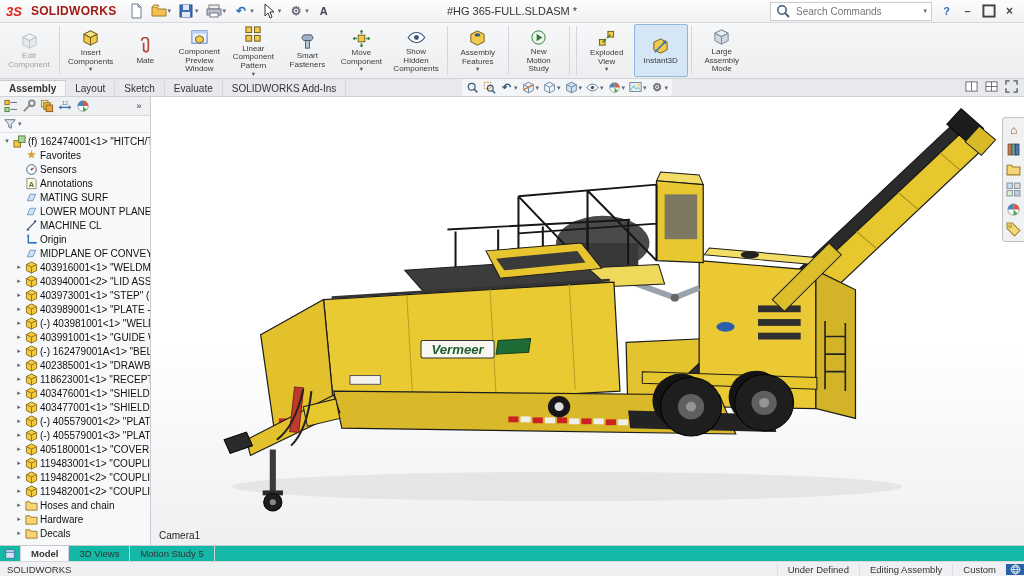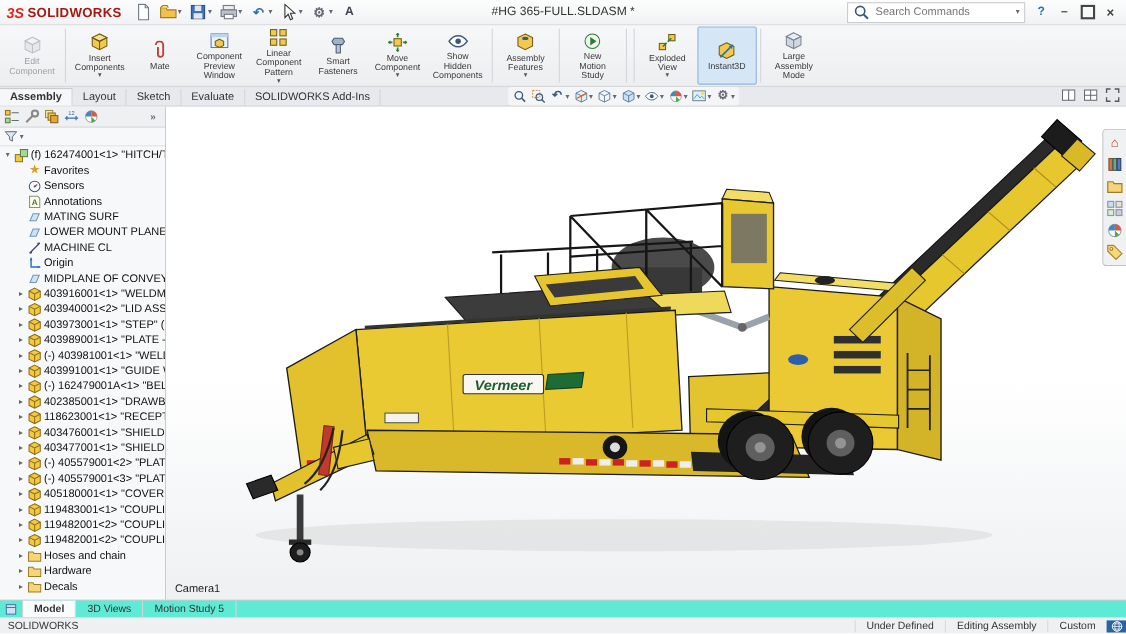--- a/index.html
+++ b/index.html
@@ -5,21 +5,21 @@
   html,body{margin:0;padding:0}
   body{width:1024px;height:576px;overflow:hidden;font-family:"Liberation Sans",sans-serif;font-size:11px;color:#222;background:#fff}
   svg{display:block}
   svg text{font-family:"Liberation Sans",sans-serif}
   .icn{display:inline-flex;width:16px;height:16px;align-items:center;justify-content:center;line-height:1}
   .icn svg{width:100%;height:100%}
   #app{display:flex;flex-direction:column;width:1024px;height:576px}
 
   
   #titlebar{height:22px;background:linear-gradient(#fdfdfd,#f1f2f4);display:flex;align-items:center;border-bottom:1px solid #d7d9db;position:relative;flex:none}
-  .brand{display:flex;align-items:center;gap:3px;padding:0 8px 0 6px}
+  .brand{display:flex;align-items:center;gap:9px;padding:0 8px 0 6px}
   .brand .mark{color:#e2231a;font-weight:bold;font-style:italic;font-size:13px}
   .brand .bname{color:#a01c13;font-weight:bold;font-size:12px;letter-spacing:.3px}
   #qat{display:flex;align-items:center;gap:1px}
   .qbtn{display:inline-flex;align-items:center;height:18px;padding:0 3px;border-radius:2px;gap:1px}
   .dd{font-size:7px;color:#667}
   .doc-title{position:absolute;left:50%;transform:translateX(-50%);font-size:11px;color:#333;white-space:nowrap}
   .tb-right{margin-left:auto;display:flex;align-items:center;gap:4px;padding-right:4px}
   .searchbox{display:flex;align-items:center;background:#fff;border:1px solid #c9ccd0;height:17px;width:152px;padding:0 4px;gap:3px}
   .searchbox input{border:none;outline:none;flex:1;font-size:10px;color:#888;font-family:inherit;background:transparent;min-width:0}
   .wbtn{width:21px;height:18px;display:inline-flex;align-items:center;justify-content:center;color:#444}
@@ -62,21 +62,21 @@
   .tlbl{font-size:10px;color:#101010;overflow:hidden}
 
   #viewport{flex:1;position:relative;background:linear-gradient(#ffffff 55%,#eef0f2);min-width:0}
   #model{position:absolute;inset:0;width:100%;height:100%}
   #camera-label{position:absolute;left:8px;bottom:4px;font-size:10px;color:#222}
   #task-pane{position:absolute;right:0;top:20px;width:21px;background:#f0f1f3;border:1px solid #bfc2c5;border-right:none;border-radius:4px 0 0 4px;display:flex;flex-direction:column;align-items:center;padding:4px 0;gap:5px}
   .tpbtn{display:inline-flex}
   .tpbtn .icn{width:15px;height:15px}
 
   
-  #bottombar{height:15px;background:#5eead4;border-top:1px solid #c8cace;display:flex;align-items:stretch;flex:none}
+  #bottombar{height:15px;background:#14b8a6;border-top:1px solid #c8cace;display:flex;align-items:stretch;flex:none}
   #bb-icon{width:20px;display:flex;align-items:center;justify-content:center;border-right:1px solid #d2d4d7}
   #bb-icon .icn{width:12px;height:12px}
   .btab{display:flex;align-items:center;padding:0 10px;font-size:9.5px;color:#333;border-right:1px solid #d2d4d7}
   .btab.on{background:#fafbfc;font-weight:bold}
   #statusbar{height:14px;background:#eff0f2;border-top:1px solid #d5d7da;display:flex;align-items:center;font-size:9.5px;color:#333;flex:none}
   #sb-app{padding-left:7px}
   #sb-right{margin-left:auto;display:flex;align-items:center;height:100%}
   .sb-item{padding:0 10px;border-left:1px solid #d8dadd;display:flex;align-items:center}
   #sb-globe{width:18px;background:#2a63a4;display:flex;align-items:center;justify-content:center}
   #sb-globe .icn{width:11px;height:11px}

